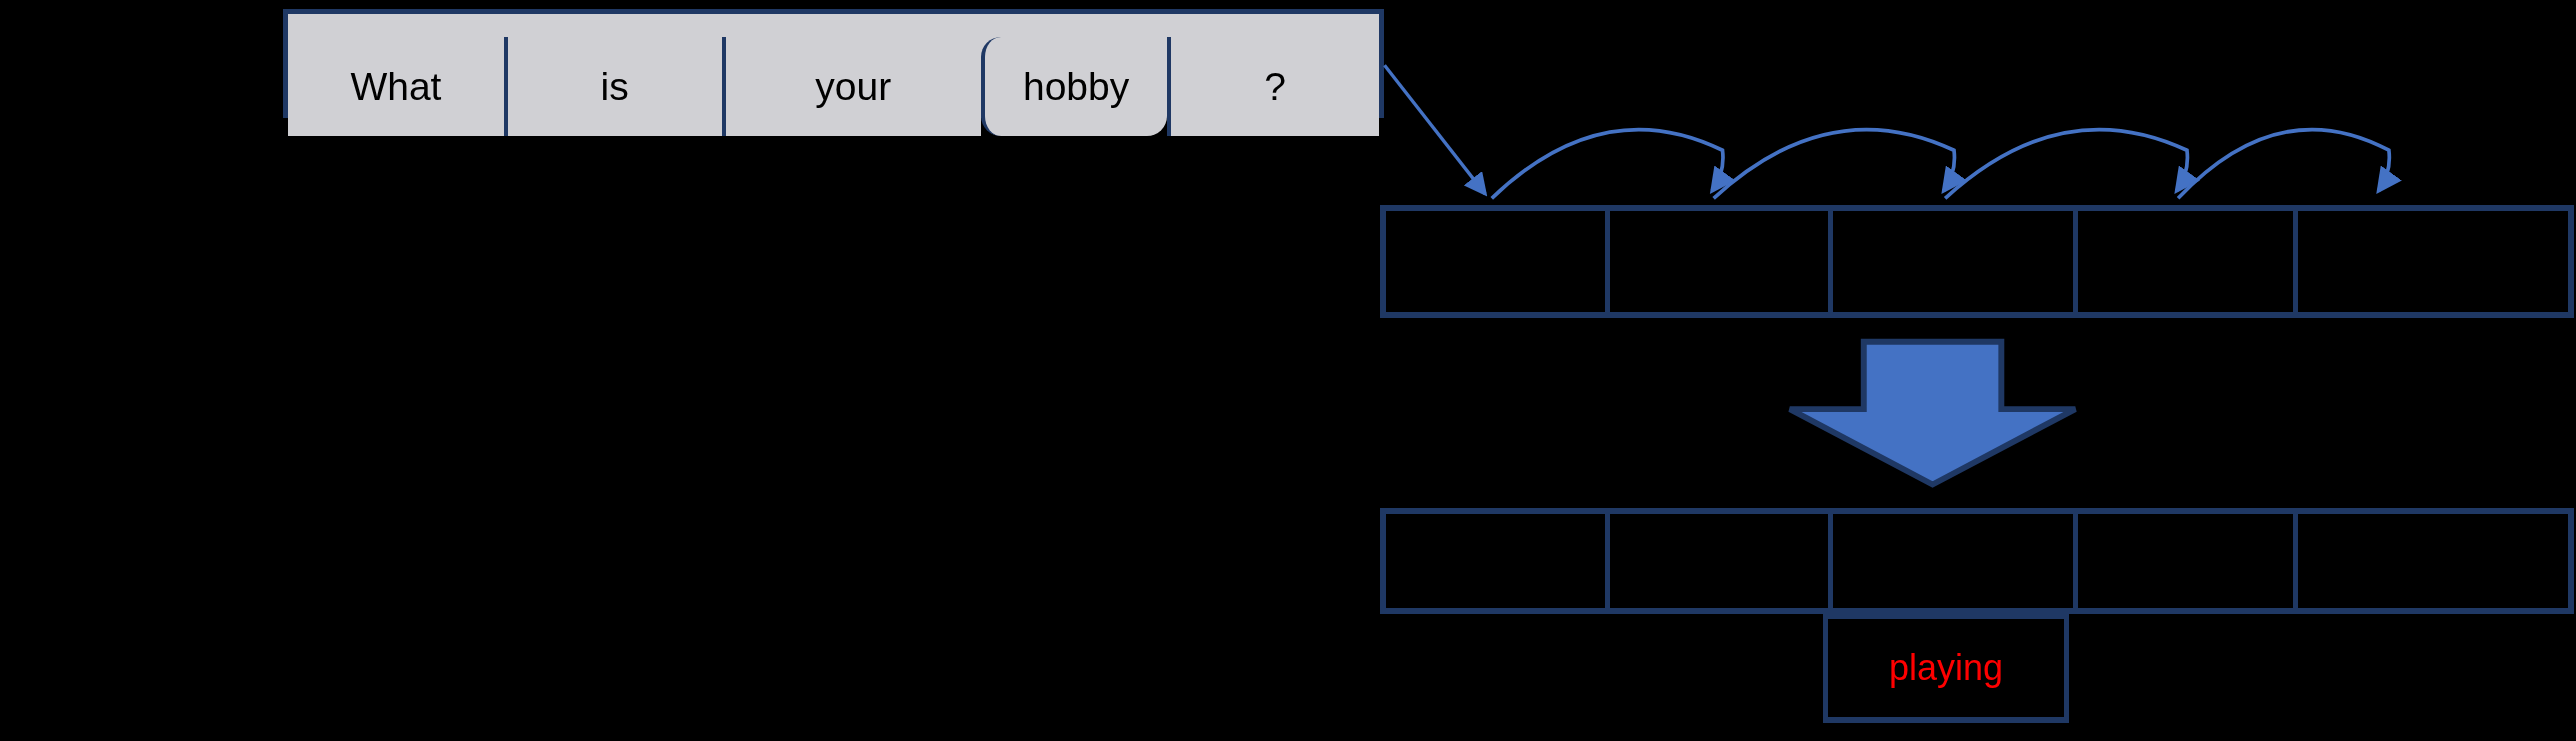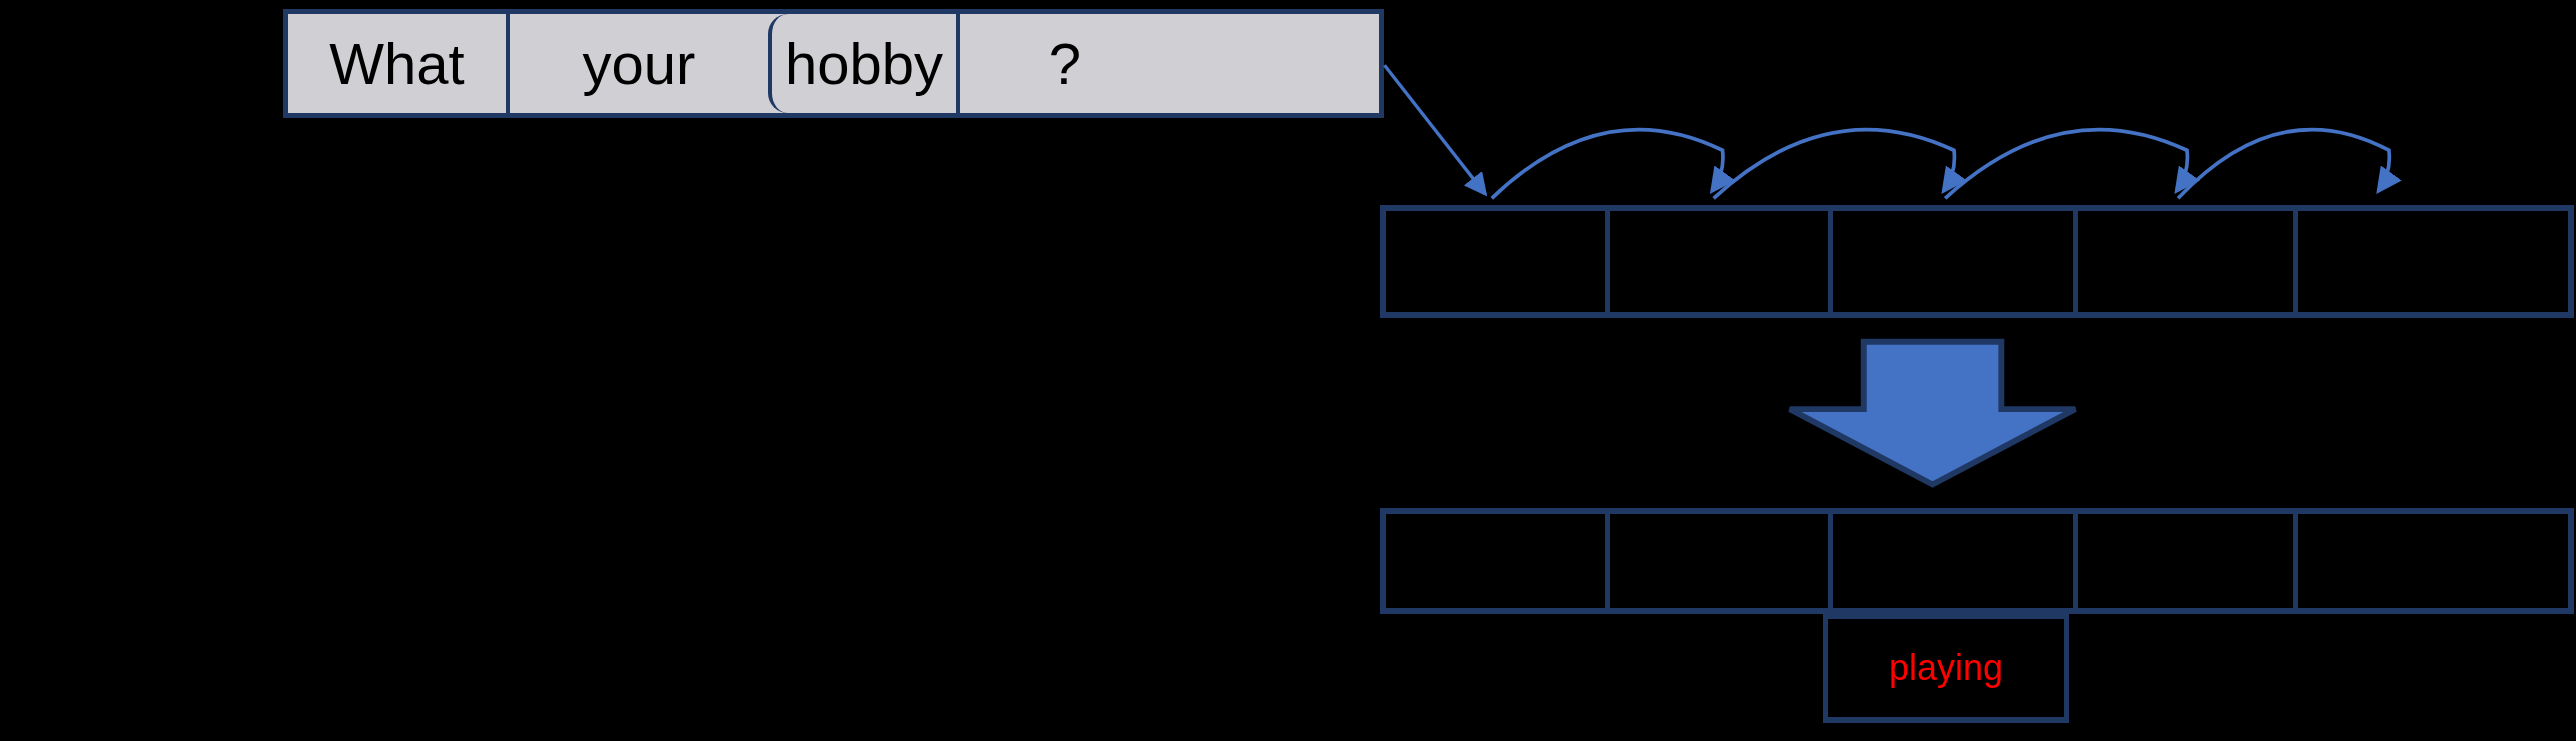--- a/index.html
+++ b/index.html
@@ -30,23 +30,24 @@
     width: 1101px; height: 109px;
     border: 5.2px solid var(--navy);
     display: flex;
     background: var(--gray);
   }
   .word-cell {
     height: 100%;
     display: flex; align-items: center; justify-content: center;
     background: var(--gray);
     color: var(--black-text);
-    font-size: 58px;
+    font-size: 39px;
     line-height: 1;
     border-left: 4.4px solid var(--navy);
+    margin-top: 23px;
   }
   .word-cell:first-child { border-left: none; }
   .word-cell.w0 { width: 218px; }
   .word-cell.w1 { width: 220px; }
   .word-cell.w2 { width: 262px; text-align: center; }
   .word-cell.w3 { width: 188px; border-radius: 20px; }
   .word-cell.w4 { width: 214px; }
 
   
   .seq-row {
@@ -99,20 +100,21 @@
   .block-arrow-shape { fill: var(--blue); stroke: var(--navy); stroke-width: 8; stroke-linejoin: miter; }
   .marker-fill { fill: var(--blue); }
 </style>
 </head>
 <body>
 
 <div class="canvas">
 
   <div class="word-table">
     <div class="word-cell w0">What</div>
+    <div class="word-cell w1">is</div>
     <div class="word-cell w2">your</div>
     <div class="word-cell w3">hobby</div>
     <div class="word-cell w4">?</div>
   </div>
 
   <div class="seq-row row1">
     <div class="seq-box b0"></div>
     <div class="seq-box b1"></div>
     <div class="seq-box b2"></div>
     <div class="seq-box b3"></div>

